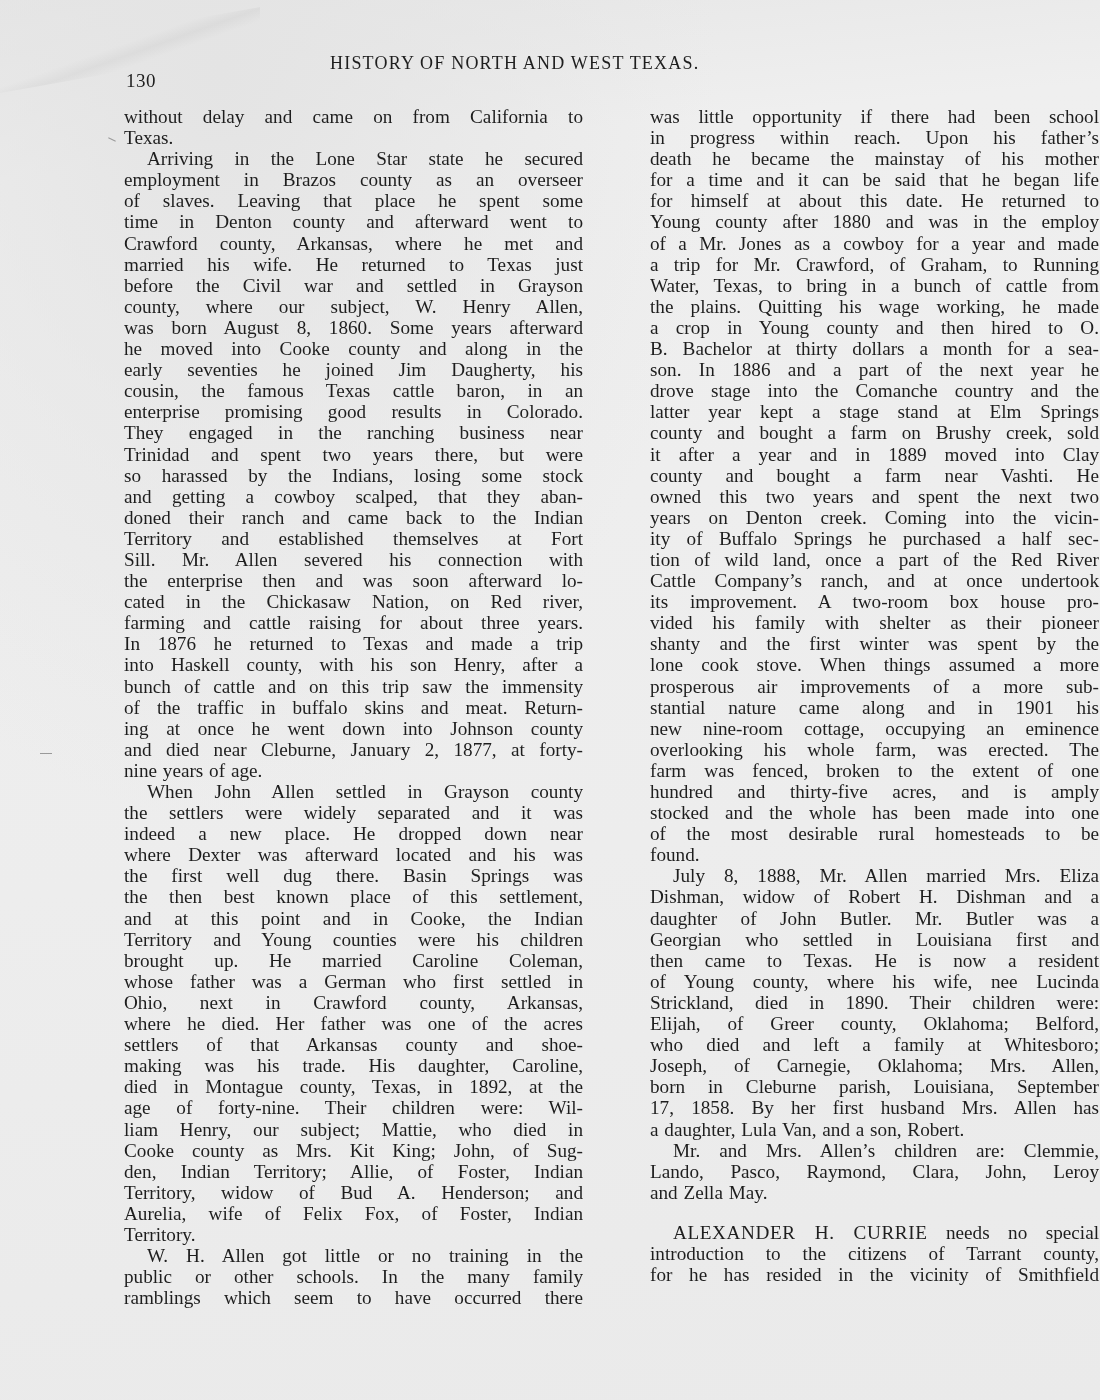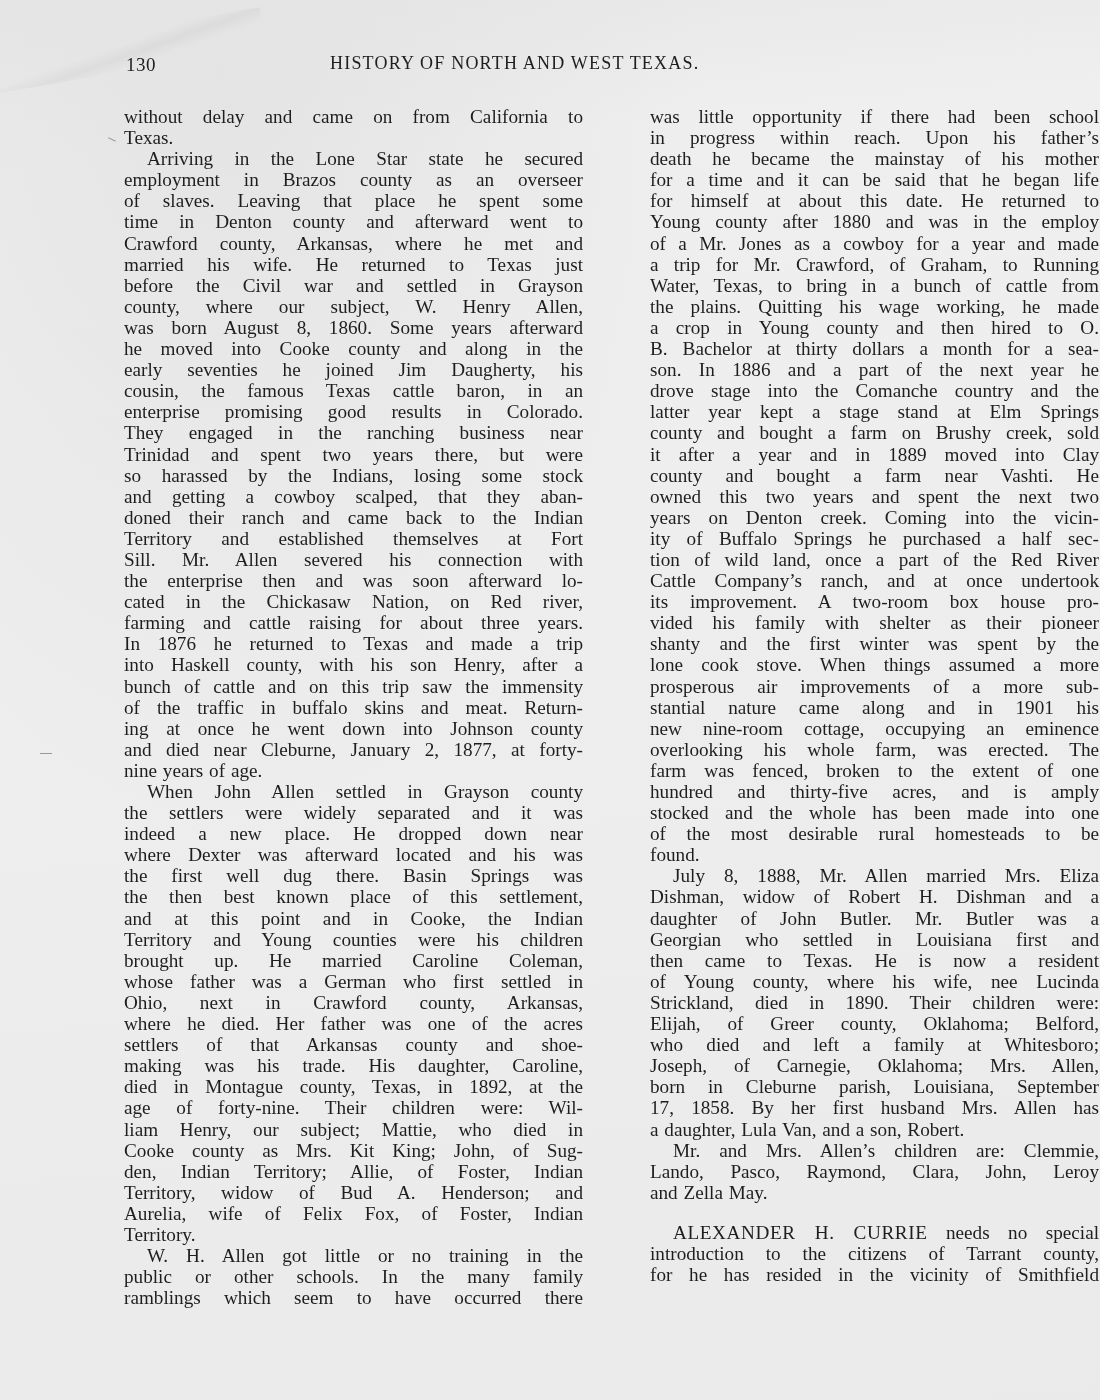--- a/index.html
+++ b/index.html
@@ -15,21 +15,21 @@
       background:
         radial-gradient(ellipse at 20% 5%, #e4e4e4 0%, rgba(236,236,236,0) 40%),
         linear-gradient(175deg, #e6e6e6 0%, #efefef 12%, #ededed 60%, #eaeaea 100%);
     }
     .fold {
       position: absolute; left: 0; top: 30px; width: 260px; height: 40px;
       background: linear-gradient(170deg, rgba(0,0,0,0) 40%, rgba(0,0,0,0.04) 55%, rgba(0,0,0,0) 70%);
       transform: skewY(-10deg);
     }
     .page-number {
-      position: absolute; left: 126px; top: 54px;
+      position: absolute; left: 126px; top: 70px;
       font-size: 19px; letter-spacing: 0.5px;
     }
     .running-head {
       position: absolute; left: 330px; top: 53px;
       font-size: 18px; letter-spacing: 1.2px;
     }
     .column { position: absolute; top: 106px; font-family: Liberation Serif, serif; }
     .col-left { left: 124px; width: 459px; }
     .col-right { left: 606px; width: 449px; margin-left: 44px; }
     .line {

